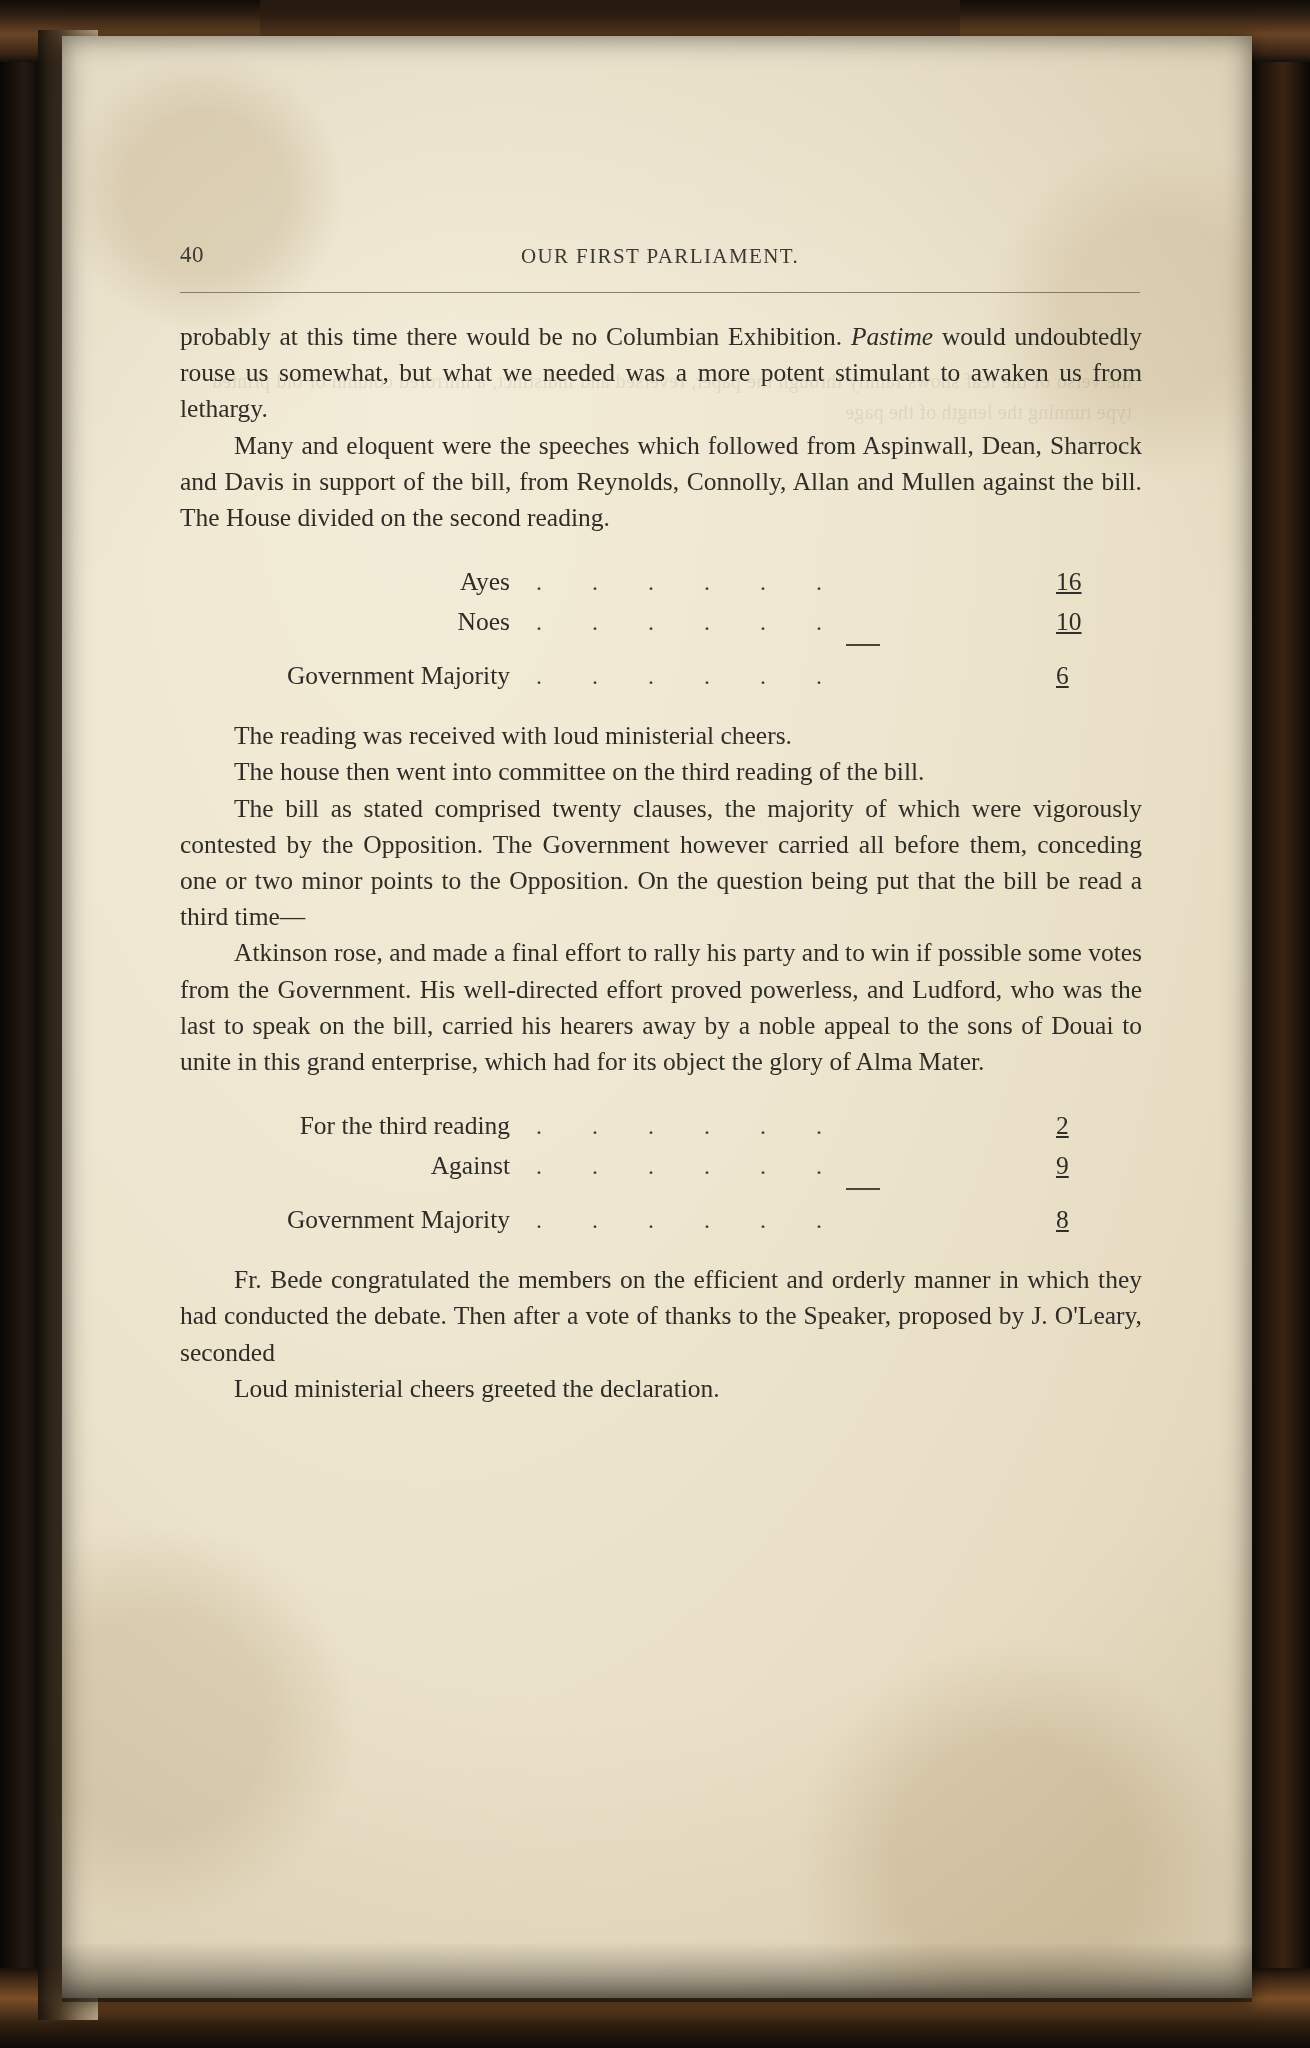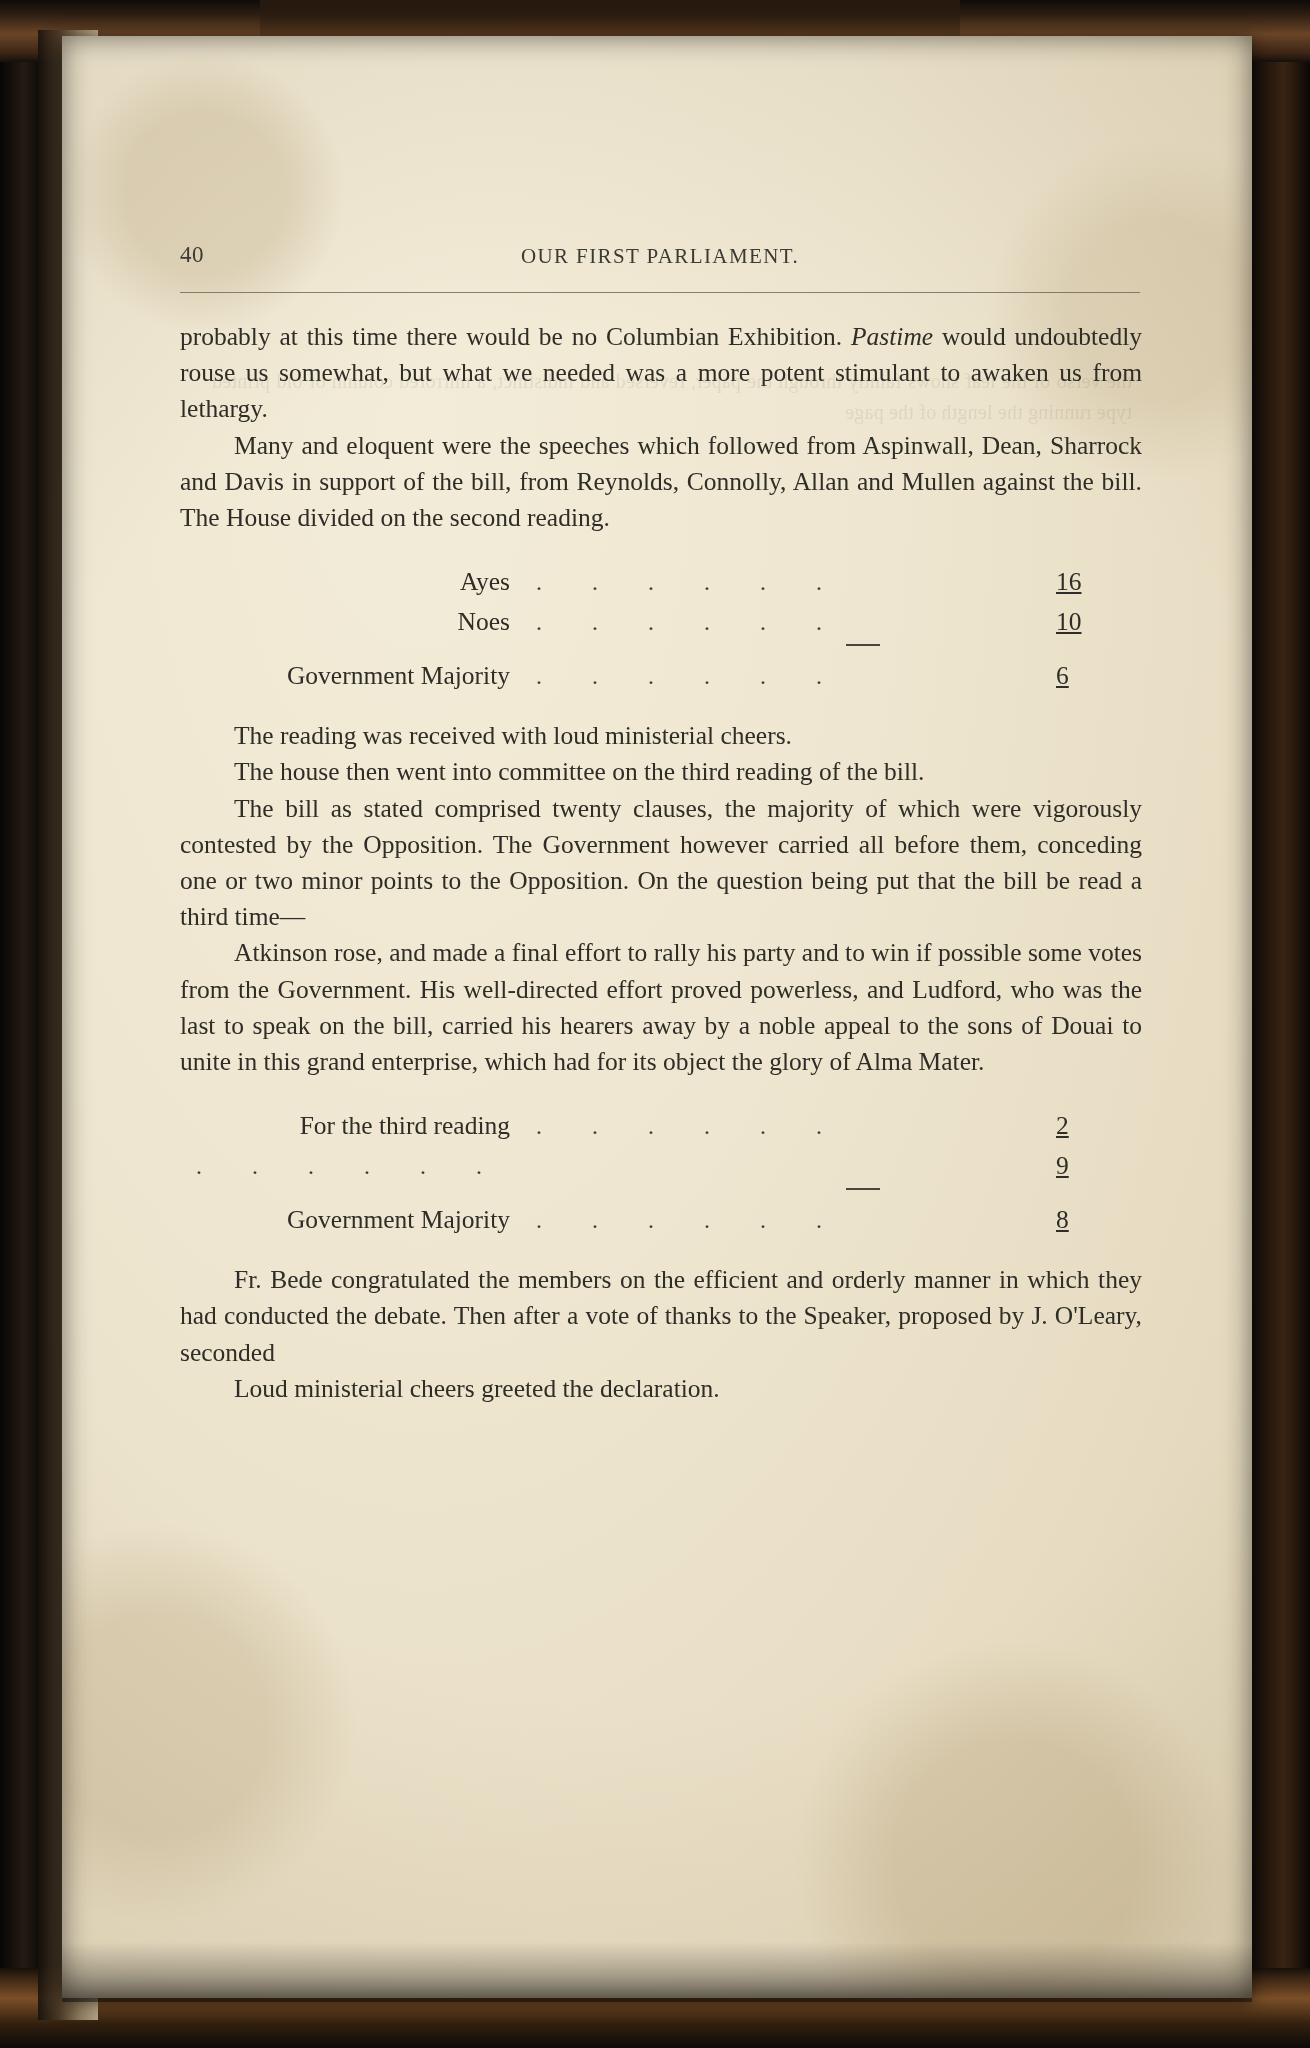--- a/index.html
+++ b/index.html
@@ -271,20 +271,21 @@
         <p>The bill as stated comprised twenty clauses, the majority of which were vigorously contested by the Opposition.  The Government however carried all before them, conceding one or two minor points to the Opposition.  On the question being put that the bill be read a third time—</p>
         <p>Atkinson rose, and made a final effort to rally his party and to win if possible some votes from the Government.  His well-directed effort proved powerless, and Ludford, who was the last to speak on the bill, carried his hearers away by a noble appeal to the sons of Douai to unite in this grand enterprise, which had for its object the glory of Alma Mater.</p>
 
         <div class="division">
           <div class="row">
             <span class="lbl">For the third reading</span>
             <span class="dots">. . . . . .</span>
             <span class="num">2</span>
           </div>
           <div class="row">
+            <span class="lbl">Against</span>
             <span class="dots">. . . . . .</span>
             <span class="num">9</span>
           </div>
           <div class="sep"></div>
           <div class="row majority">
             <span class="lbl">Government Majority</span>
             <span class="dots">. . . . . .</span>
             <span class="num">8</span>
           </div>
         </div>

